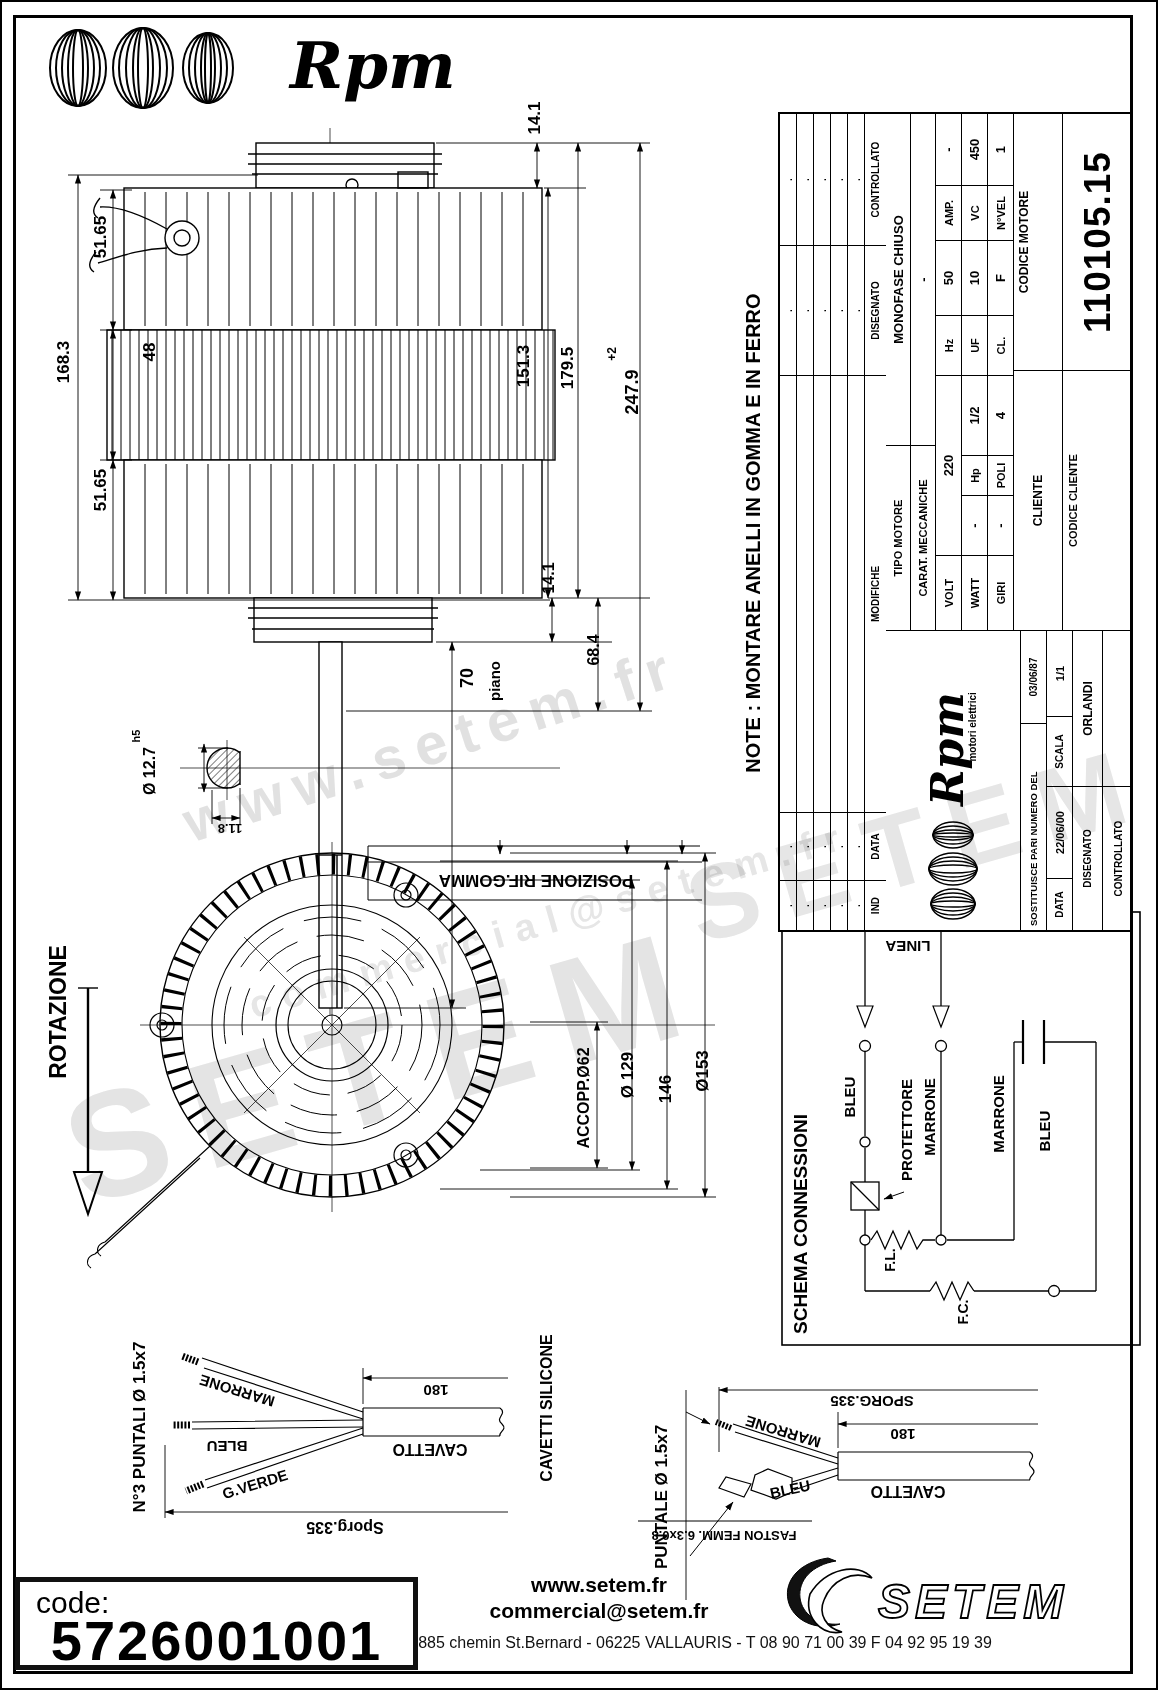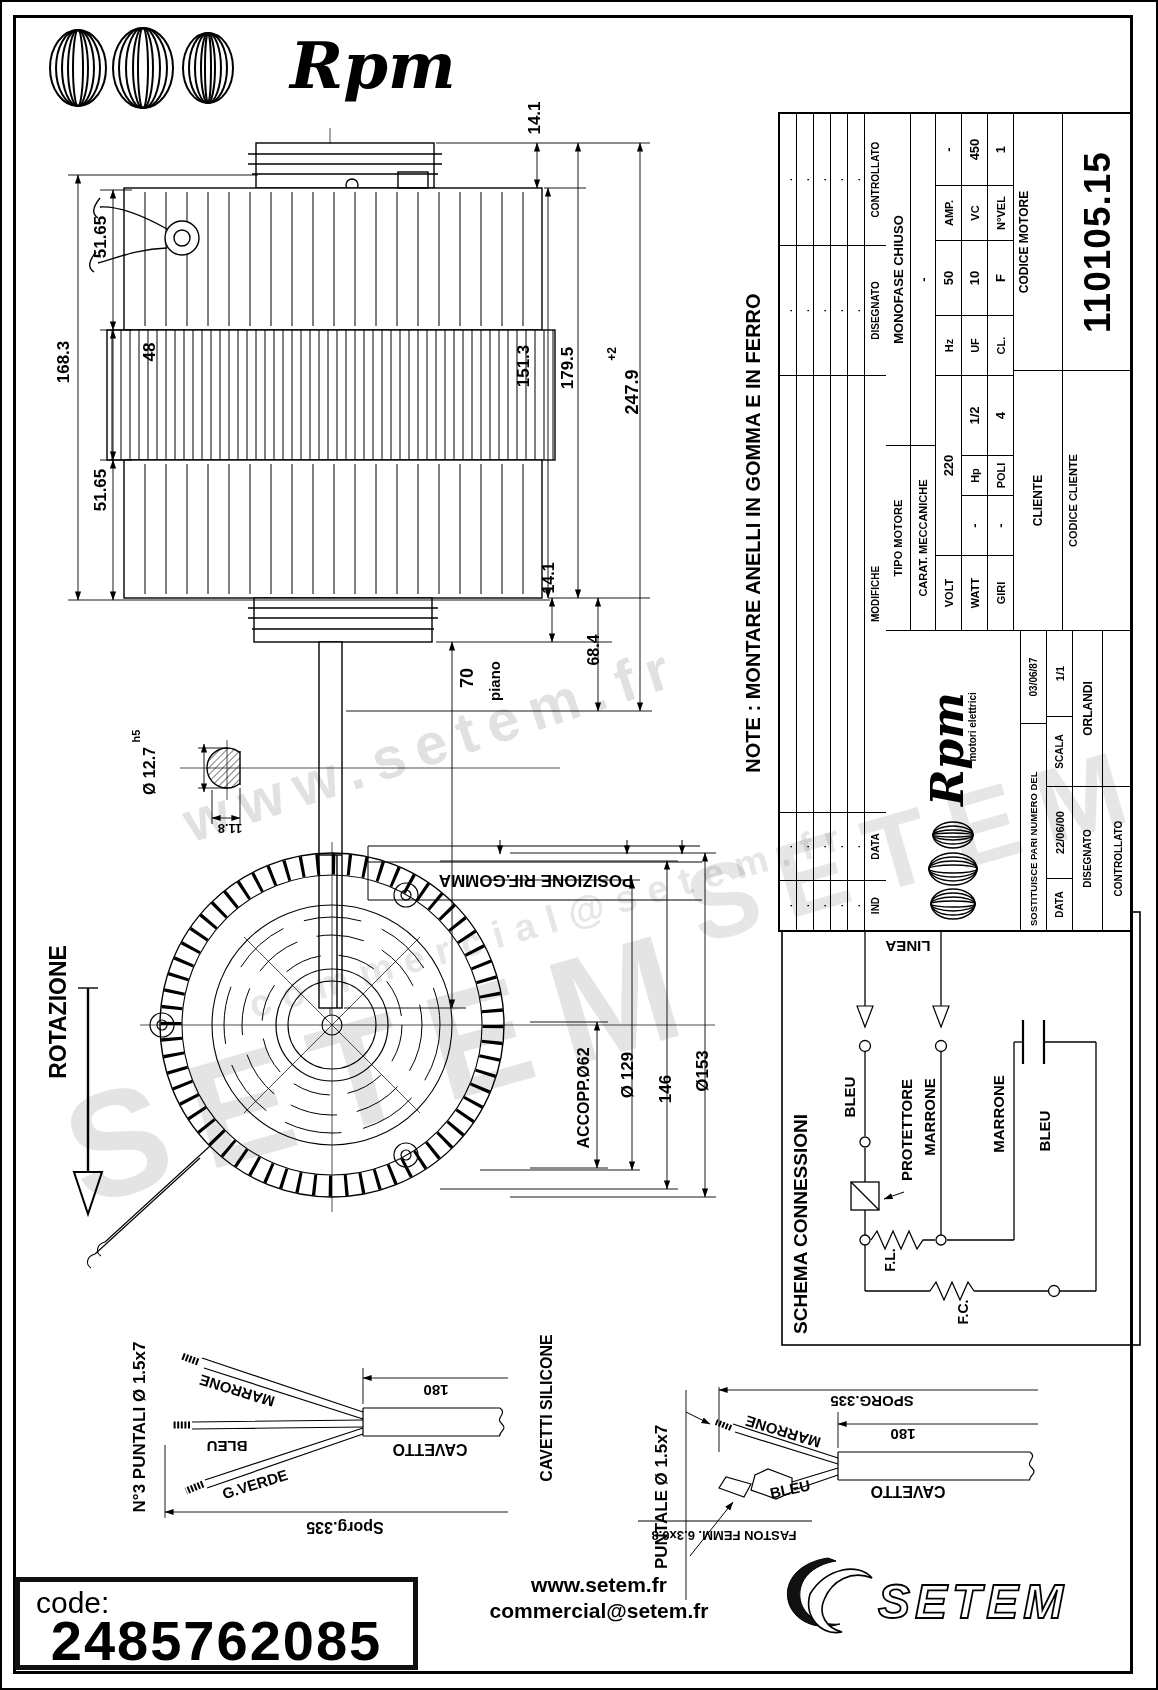--- a/index.html
+++ b/index.html
@@ -438,19 +438,20 @@
   <div class="lab flip" style="left:908px;top:1491px;font-size:16px"><span>CAVETTO</span></div>
   <div class="lab flip" style="left:724px;top:1535px;font-size:13px"><span>FASTON FEMM. 6.3x0.8</span></div>
 
   <div class="wm" style="left:185px;top:790px;font-size:58px;letter-spacing:12px;transform:rotate(-18deg)">www.setem.fr</div>
   <div class="wm" style="left:70px;top:1070px;font-size:150px;letter-spacing:28px;color:#d3d3d3;transform:rotate(-16deg)">SETEM</div>
   <div class="wm" style="left:250px;top:985px;font-size:38px;letter-spacing:12px;color:#d6d6d6;transform:rotate(-16deg)">commercial@setem.fr</div>
   <div class="wm" style="left:690px;top:850px;font-size:105px;letter-spacing:22px;color:#d6d6d6;transform:rotate(-16deg)">SETEM</div>
 
   <div class="codebox">
     <div class="cl">code:</div>
-    <div class="cv">2485762085</div>
+    <div class="cv">5726001001</div>
   </div>
   <div class="weburl">
     <div>www.setem.fr</div>
     <div>commercial@setem.fr</div>
   </div>
+  <div class="addr">885 chemin St.Bernard  -  06225 VALLAURIS  -  T 08 90 71 00 39   F 04 92 95 19 39</div>
 </div>
 
 </body></html>

